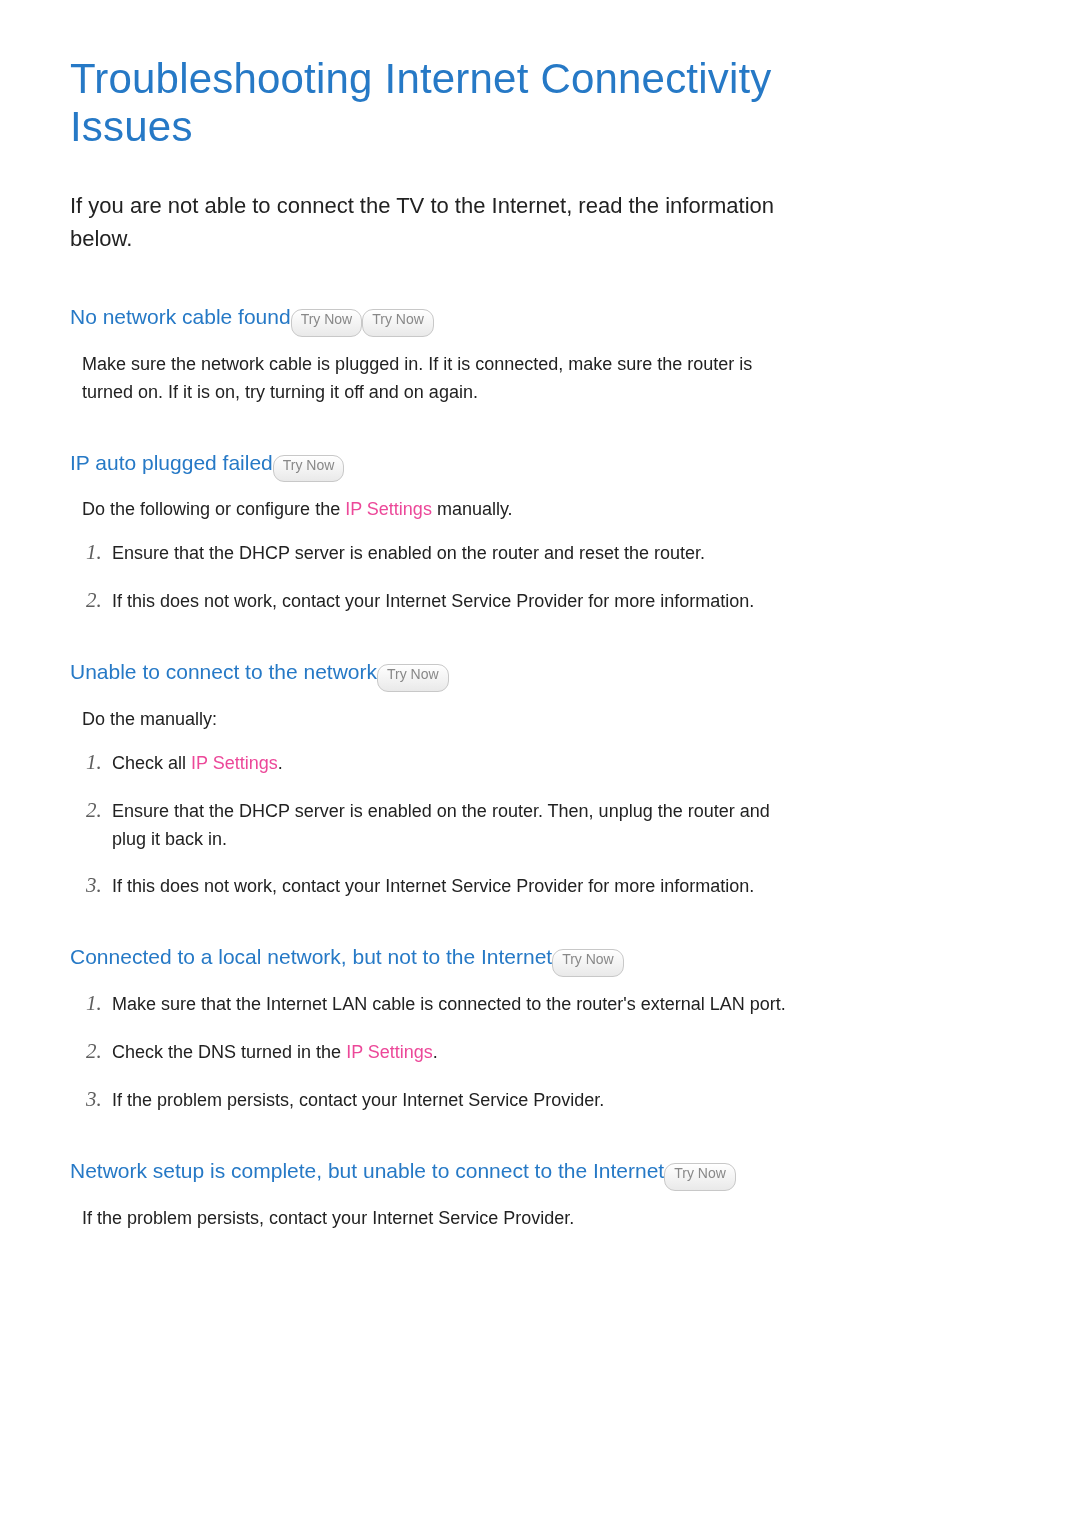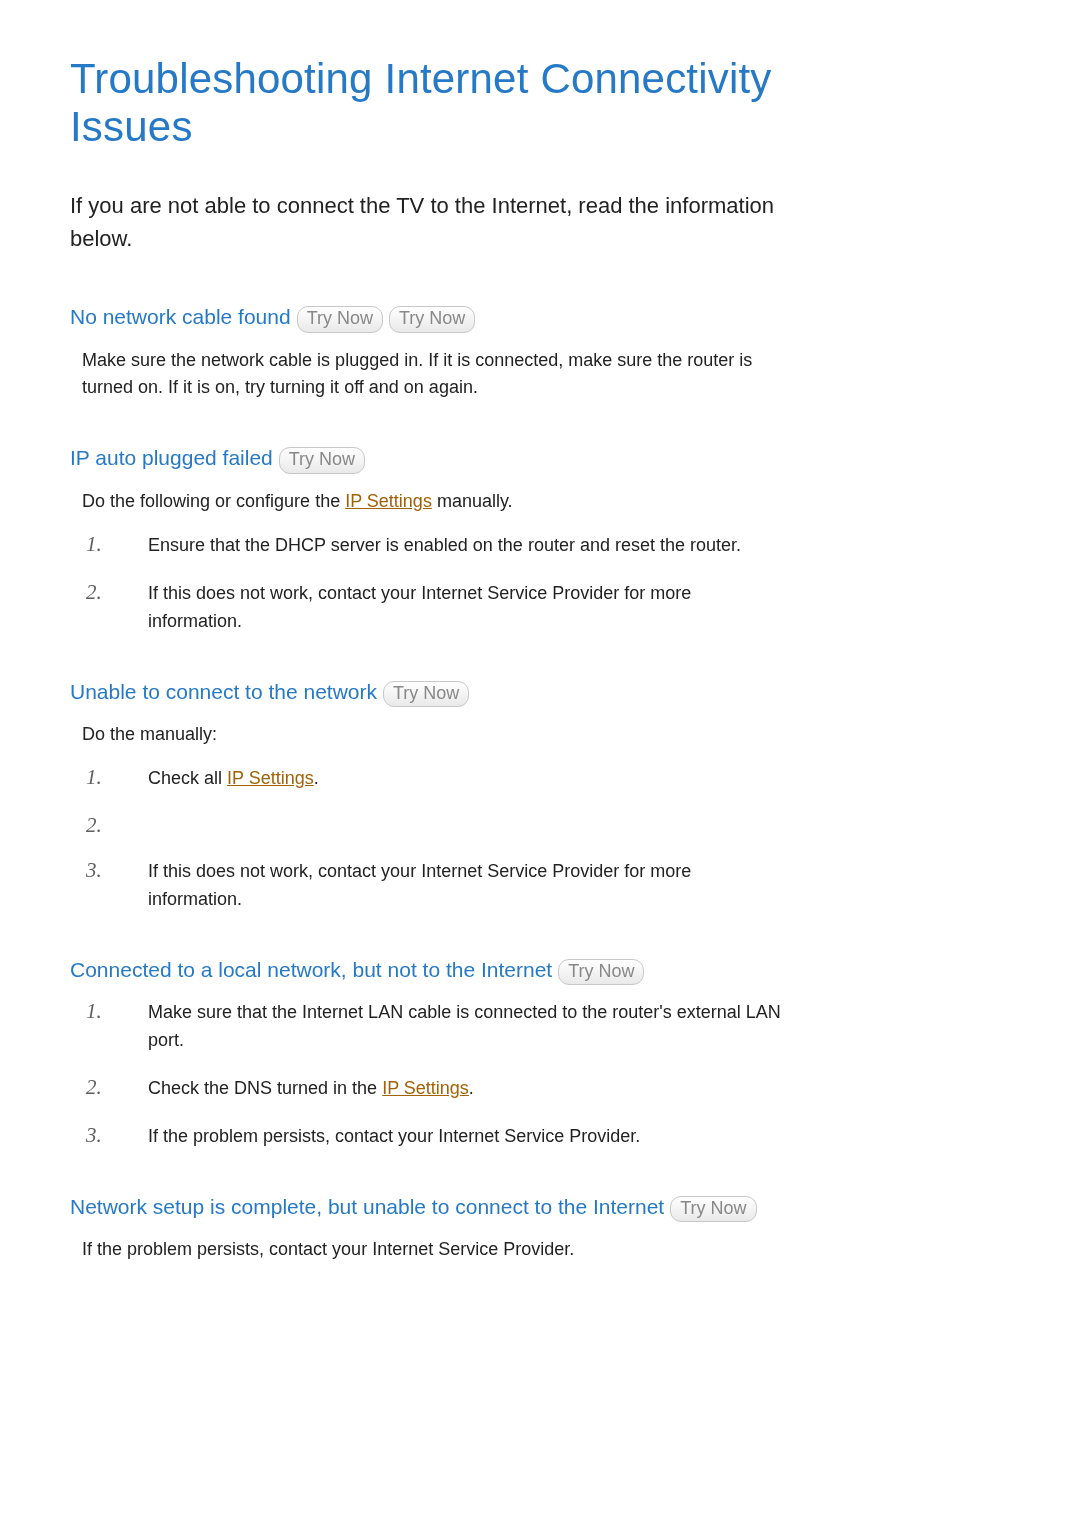--- a/index.html
+++ b/index.html
@@ -35,52 +35,50 @@
     margin: 0 0 50px 0;
     letter-spacing: 0.2px;
   }
   .sub {
     margin-bottom: 44px;
   }
   .sub-title-row {
     display: flex;
     align-items: baseline;
     flex-wrap: wrap;
-    gap: 6px;
     margin-bottom: 14px;
   }
   h3.sub-title {
     color: #2679c6;
     font-weight: 400;
     font-size: 21px;
     margin: 0;
   }
   .try-now {
     display: inline-block;
     background: linear-gradient(#ffffff, #e9e9e9);
     border: 1px solid #c8c8c8;
     border-radius: 11px;
-    font-size: 18px;
+    font-size: 14px;
     color: #888;
-    padding: 1px 9px 2px 9px;
+    padding: 1px 9px 8px 9px;
     line-height: 1.2;
     white-space: nowrap;
     box-shadow: 0 1px 0 rgba(255,255,255,0.6) inset;
     cursor: pointer;
     user-select: none;
   }
   p.para {
     font-size: 18px;
     color: #222;
     margin: 0 0 16px 12px;
     line-height: 1.55;
   }
   .inline-link {
-    color: #a16207;
-    text-decoration: underline;
+    color: #ec4899;
   }
   ol.steps {
     list-style: none;
     margin: 0;
     padding: 0 0 0 16px;
   }
   ol.steps > li {
     display: flex;
     align-items: baseline;
     margin: 8px 0 20px 0;
@@ -91,21 +89,20 @@
     font-size: 21px;
     color: #5f5f5f;
     width: 26px;
     flex: 0 0 26px;
     text-align: left;
   }
   .step-text {
     font-size: 18px;
     color: #222;
     line-height: 1.55;
-    margin-left: 36px;
   }
 </style>
 </head>
 <body>
 
 <div class="page">
 
   <h1 class="main-title">Troubleshooting Internet Connectivity Issues</h1>
 
   <p class="intro">If you are not able to connect the TV to the Internet, read the information below.</p>
@@ -148,20 +145,21 @@
     <p class="para">Do the manually:</p>
     <ol class="steps">
       <li>
         <span class="step-num">1.</span>
         <span class="step-text">
           <span>Check all </span><span class="inline-link">IP Settings</span><span>.</span>
         </span>
       </li>
       <li>
         <span class="step-num">2.</span>
+        <span class="step-text">Ensure that the DHCP server is enabled on the router. Then, unplug the router and plug it back in.</span>
       </li>
       <li>
         <span class="step-num">3.</span>
         <span class="step-text">If this does not work, contact your Internet Service Provider for more information.</span>
       </li>
     </ol>
   </div>
 
   <div class="sub">
     <div class="sub-title-row">

